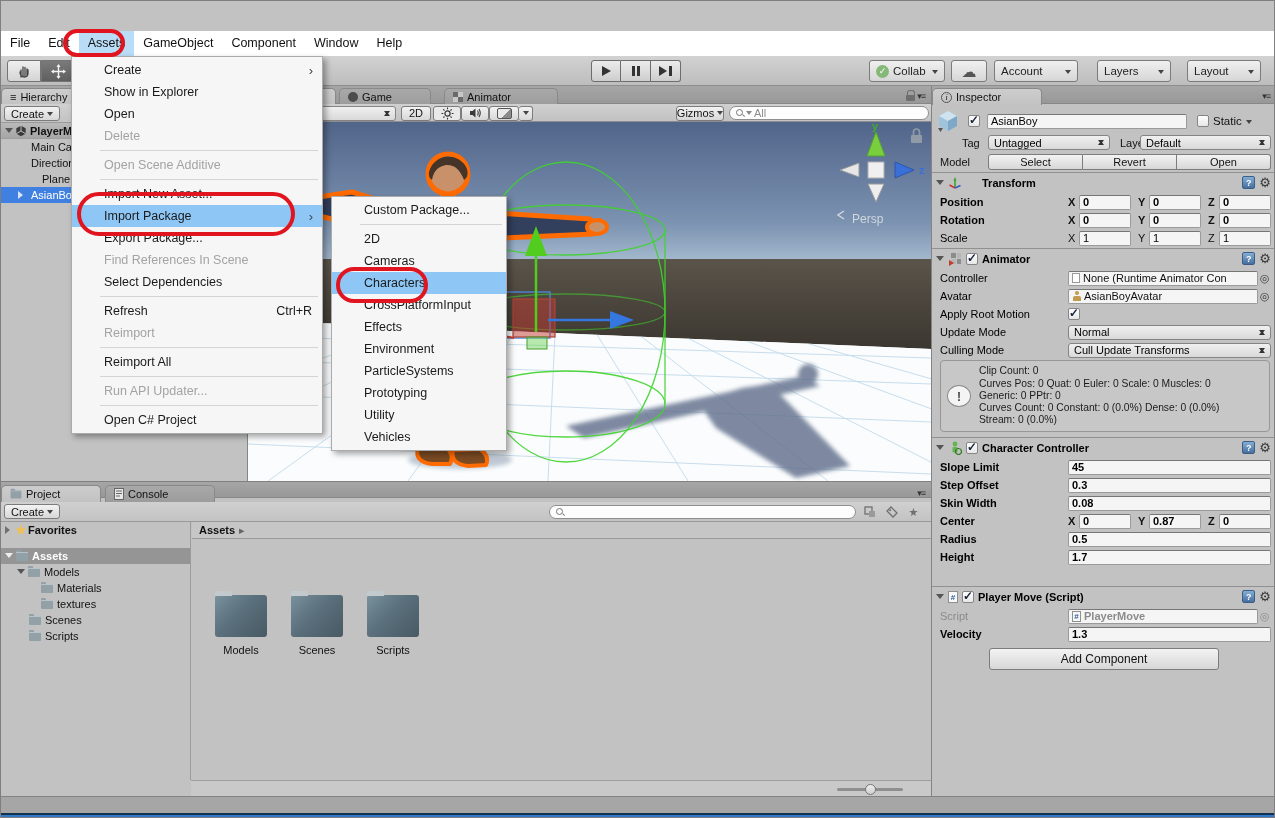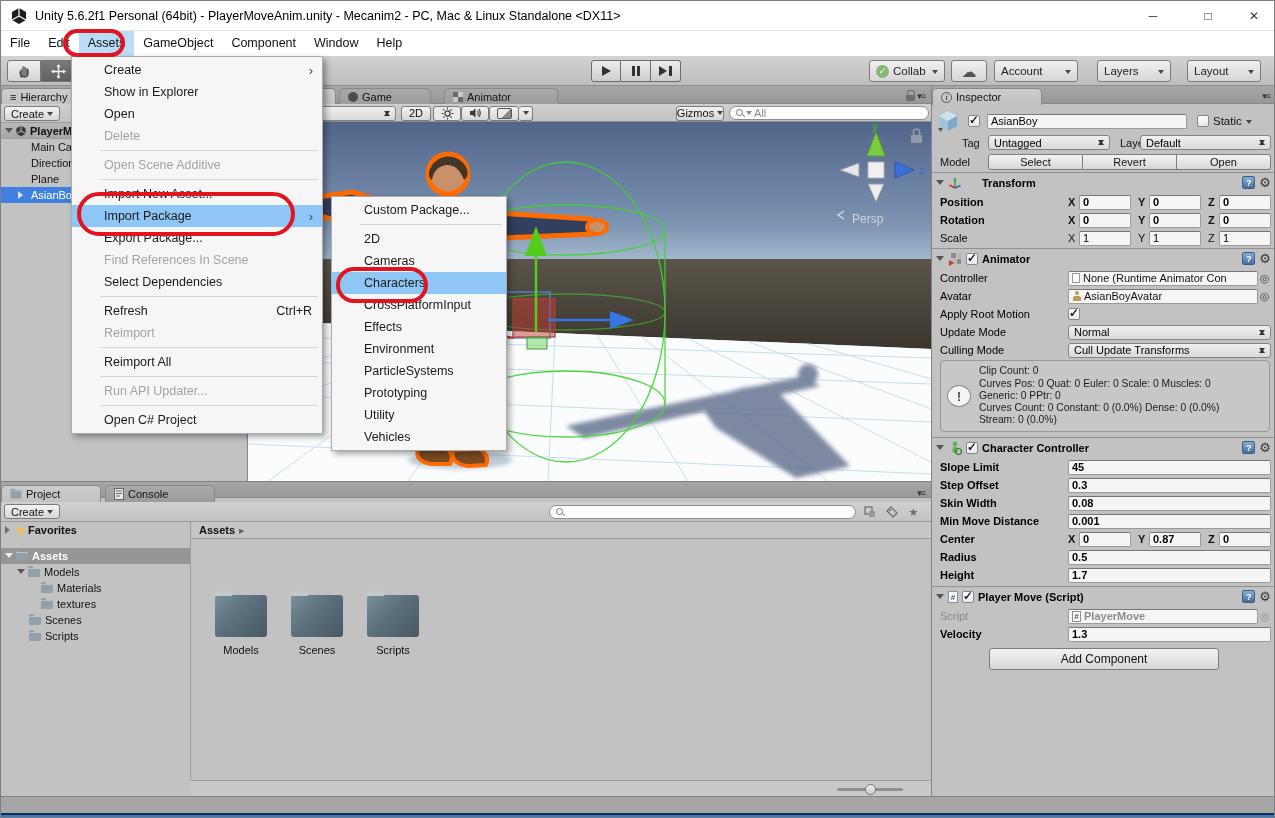--- a/index.html
+++ b/index.html
@@ -178,30 +178,20 @@
   .anno{position:absolute;border:4px solid #e0151f;z-index:60;pointer-events:none;}
   #anno-assets{left:62px;top:28px;width:62px;height:28px;border-radius:14px;}
   #anno-import{left:76px;top:191px;width:218px;height:44px;border-radius:22px;}
   #anno-chars{left:335px;top:266px;width:92px;height:36px;border-radius:18px;}
 </style>
 </head>
 <body>
 
 <div id="win">
 
-  <div id="titlebar" class="abs">
-    <svg class="abs" style="left:9px;top:6px" width="18" height="18" viewBox="0 0 18 18">
-      <polygon points="9,1 16,5 16,13 9,17 2,13 2,5" fill="#1d1d1d"></polygon>
-      <path d="M9 1 L9 9 M9 9 L2 13 M9 9 L16 13" stroke="#fff" stroke-width="1.2" fill="none"></path>
-    </svg>
-    <div id="title-text" class="abs">Unity 5.6.2f1 Personal (64bit) - PlayerMoveAnim.unity - Mecanim2 - PC, Mac &amp; Linux Standalone &lt;DX11&gt;</div>
-    <div id="ctl-min" class="winctl abs">─</div>
-    <div id="ctl-max" class="winctl abs">□</div>
-    <div id="ctl-close" class="winctl abs">✕</div>
-  </div>
 
   <div id="menubar" class="abs"><span class="mbitem">File</span><span class="mbitem">Edit</span><span class="mbitem hl">Assets</span><span class="mbitem">GameObject</span><span class="mbitem">Component</span><span class="mbitem">Window</span><span class="mbitem">Help</span></div>
 
   <div id="toolbar" class="abs">
     <div id="tool-hand" class="tbtn abs">
       <svg width="14" height="14" viewBox="0 0 14 14">
         <path d="M4 13 L4 6 M6 12 L6 3 M8 12 L8 3.5 M10 12 L10 5 M3 8 C3 12 5 13 7.5 13 C10 13 11 12 11 9 L11 6" stroke="#444" stroke-width="1.3" fill="none" stroke-linecap="round"></path>
       </svg>
     </div>
     <div id="tool-move" class="tbtn dark abs">
@@ -278,21 +268,21 @@
           <span style="margin-left: 4px;">Main Camera</span>
         </div>
         <div class="hrow">
           <span class="ind" style="width: 17px;"></span>
           <span class="ind" style="width: 9px;"></span>
           <span style="margin-left: 4px;">Directional Light</span>
         </div>
         <div class="hrow">
           <span class="ind" style="width: 17px;"></span>
           <span class="ind" style="width: 9px;"></span>
-          <span style="margin-left: 4px;">Plane</span>
+          <span style="margin-left: 15px;">Plane</span>
         </div>
         <div class="hrow sel">
           <span class="ind" style="width: 17px;"></span>
           <span class="fold-r" style="border-left-color: rgb(216, 228, 248);"></span>
           <span style="margin-left: 4px;">AsianBoy</span>
         </div>
       </div>
   </div>
 
   <div id="scene" class="abs">
@@ -615,24 +605,20 @@
         </div>
         <div class="irow">
           <span class="ilab bold">Step Offset</span>
           <div class="ufield bold" style="flex: 1 1 0%;">0.3</div>
         </div>
         <div class="irow">
           <span class="ilab bold">Skin Width</span>
           <div class="ufield bold" style="flex: 1 1 0%;">0.08</div>
         </div>
         <div class="irow">
-          <span class="ilab bold">Min Move Distance</span>
-          <div class="ufield bold" style="flex: 1 1 0%;">0.001</div>
-        </div>
-        <div class="irow">
           <span class="ilab bold">Center</span>
           <span class="axlab bold">X</span>
           <div class="ufield axfield bold">0</div>
           <span class="axlab bold">Y</span>
           <div class="ufield axfield bold">0.87</div>
           <span class="axlab bold">Z</span>
           <div class="ufield axfield bold">0</div>
         </div>
         <div class="irow">
           <span class="ilab bold">Radius</span>

